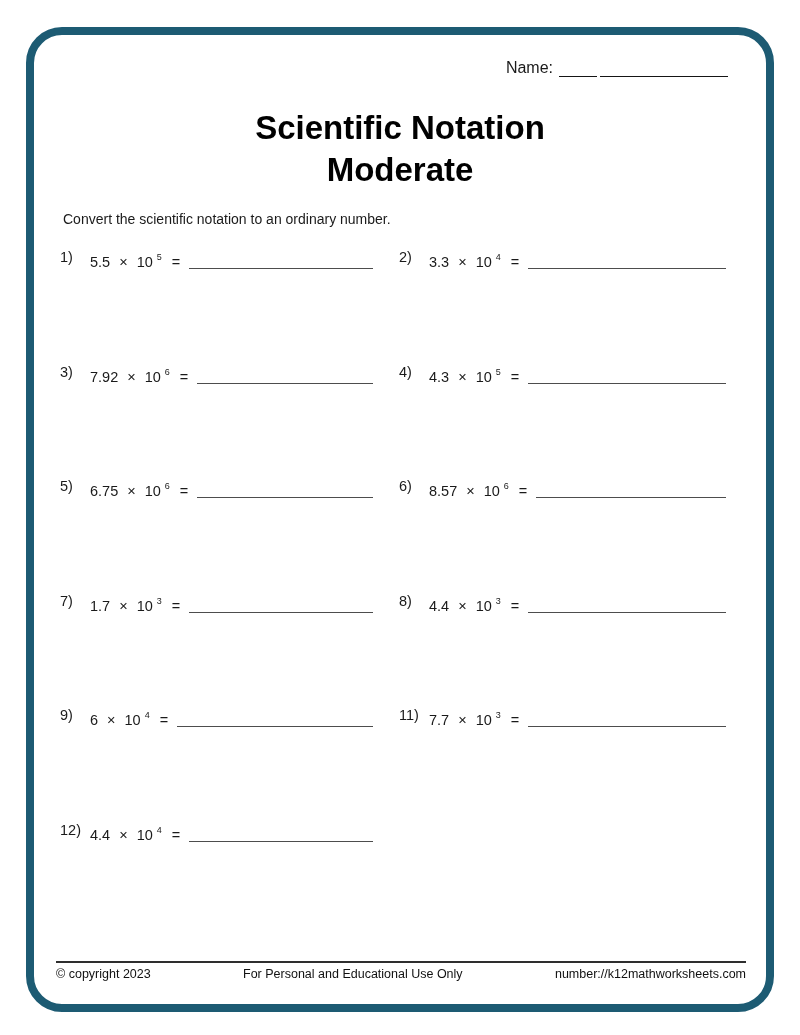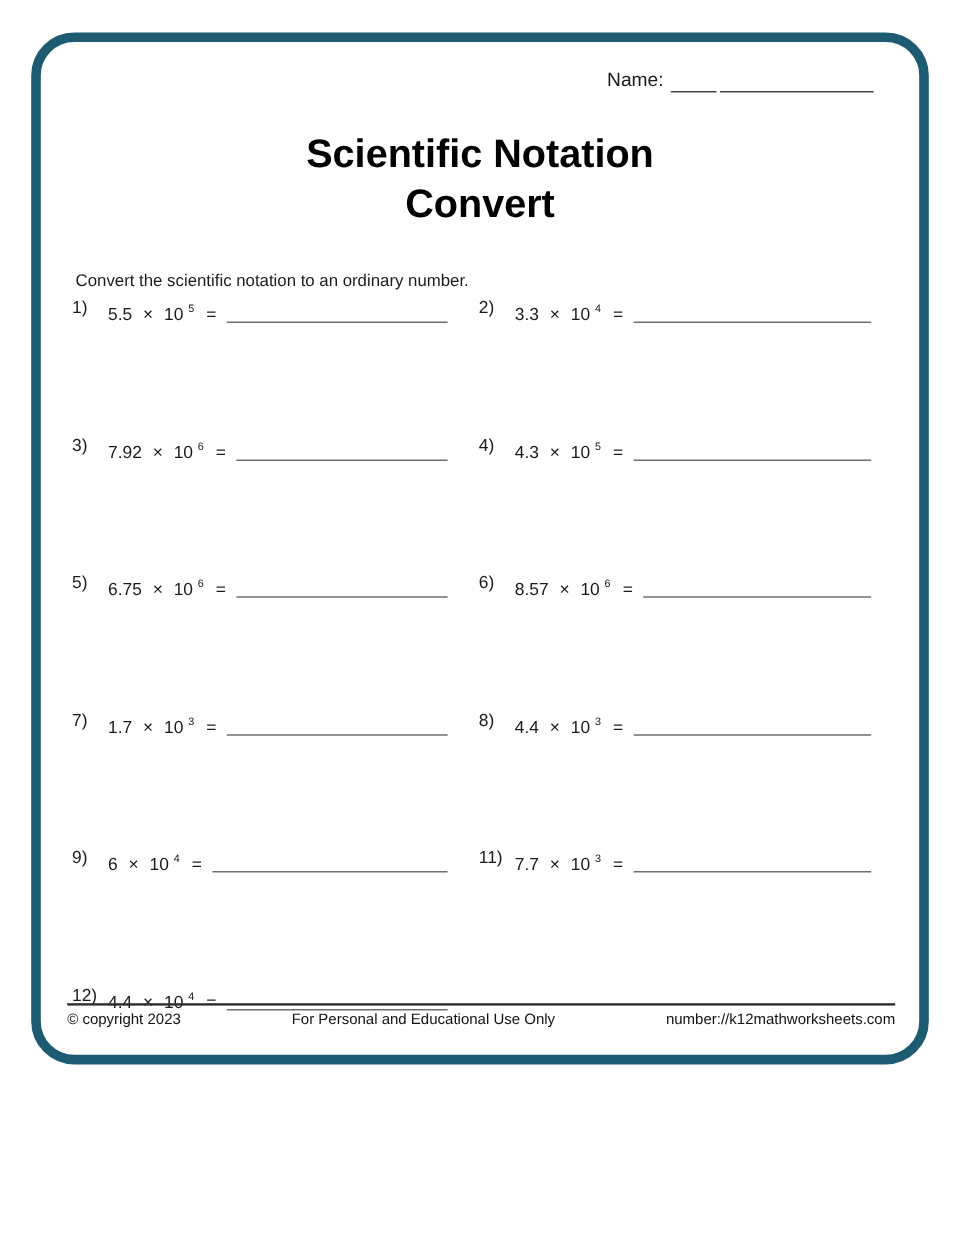--- a/index.html
+++ b/index.html
@@ -10,21 +10,21 @@
     width: 800px;
     height: 1035px;
     position: relative;
     overflow: hidden;
   }
   .sheet {
     position: absolute;
     left: 26px;
     top: 27px;
     width: 748px;
-    height: 860px;
+    height: 985px;
     border: 8px solid #1d5b73;
     border-radius: 36px;
     background: #ffffff;
   }
   .name-row {
     position: absolute;
     top: 24px;
     right: 38px;
     font-size: 16px;
     display: flex;
@@ -45,21 +45,21 @@
     left: 0;
     width: 100%;
     text-align: center;
     font-size: 33px;
     font-weight: bold;
     line-height: 42px;
     color: #000;
   }
   .instruction {
     position: absolute;
-    top: 190px;
+    top: 176px;
     left: 29px;
     font-size: 14px;
     color: #1a1a1a;
   }
   .problems {
     position: absolute;
     top: 212px;
     left: 26px;
     right: 40px;
     display: grid;
@@ -110,21 +110,21 @@
 <div class="sheet" style="border-color: rgb(29, 91, 115);">
 
   <div class="name-row">
     <span class="label">Name:</span>
     <span class="name-blank-short"></span>
     <span class="name-blank-long"></span>
   </div>
 
   <div class="title">
     <div>Scientific Notation</div>
-    <div>Convert</div>
+    <div>Moderate</div>
   </div>
 
   <div class="instruction">Convert the scientific notation to an ordinary number.</div>
 
   <div class="problems">
       <div class="problem">
         <span class="pnum">1)</span>
         <span class="pexpr"><span>5.5</span><span class="times">×</span><span>10</span><sup>5</sup><span class="eq">=</span></span>
         <span class="blank" style="border-bottom-color: rgb(77, 77, 77);"></span>
       </div>

